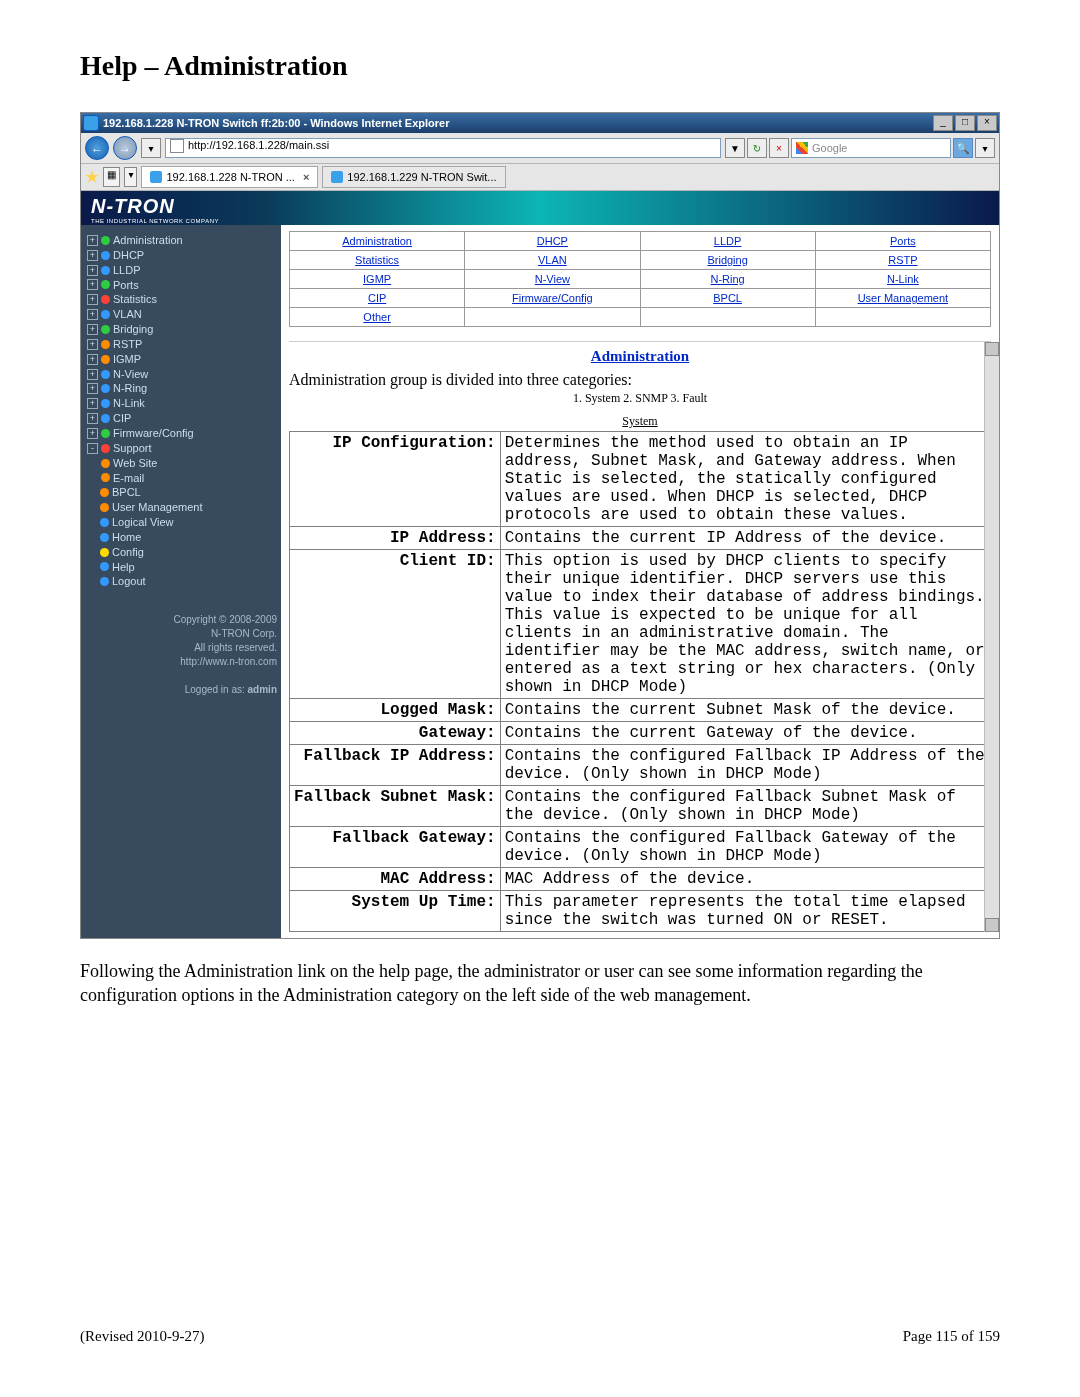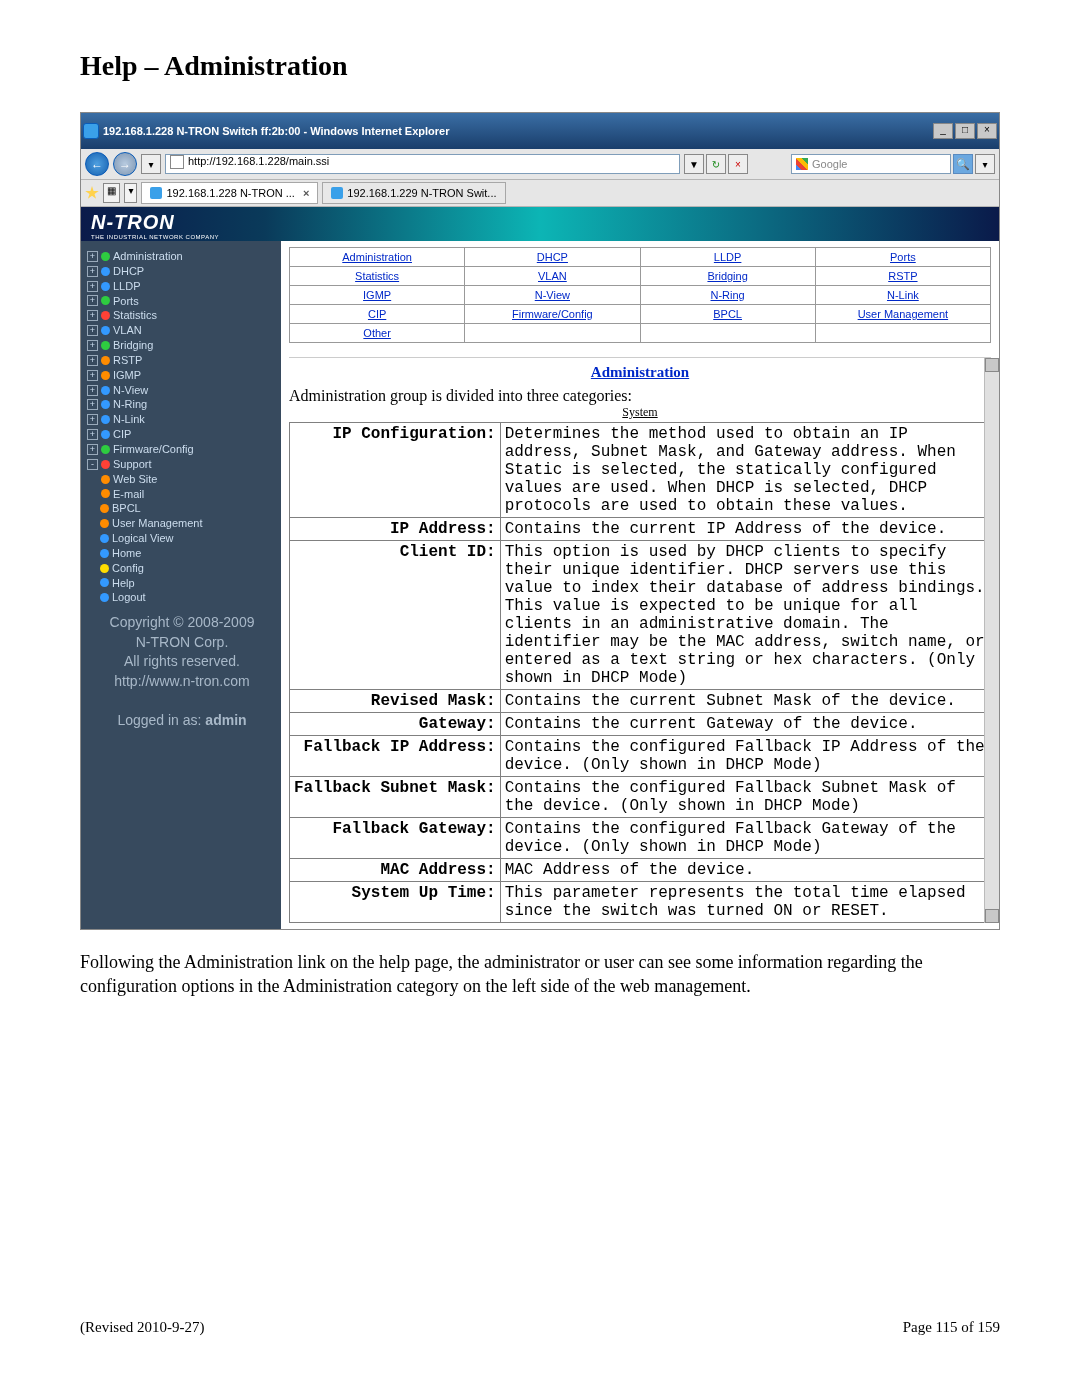--- a/index.html
+++ b/index.html
@@ -26,21 +26,21 @@
   box-sizing: border-box;
   font-family: Tahoma, Verdana, sans-serif;
   font-size: 11px;
   color: #000;
   background: #fff;
 }
 
 .titlebar {
   background: linear-gradient(#3a6ea5,#1a3e6b);
   color: #fff;
-  height: 36px;
+  height: 20px;
   display: flex;
   align-items: center;
   padding: 0 2px;
   font-size: 11px;
 }
 .titlebar .ie-icon {
   width: 14px; height: 14px;
   background: #3aa0e9;
   border-radius: 3px;
   margin-right: 4px;
@@ -90,21 +90,21 @@
 .sq {
   width: 18px; height: 18px;
   border: 1px solid #888;
   background: #eee;
   display:flex;align-items:center;justify-content:center;
   font-size:10px;
 }
 .searchbox {
   width: 150px; height: 18px;
   background: #fff; border:1px solid #7f9db9;
-  display:flex;align-items:center;padding:0 4px;font-size:11px;margin-left:41px;
+  display:flex;align-items:center;padding:0 4px;font-size:11px;
 }
 .g-icon{width:12px;height:12px;background:linear-gradient(45deg,#4285f4 25%,#ea4335 25% 50%,#fbbc05 50% 75%,#34a853 75%);margin-right:4px;}
 .magnify{width:18px;height:18px;background:#6ba8e0;border:1px solid #5a8abf;display:flex;align-items:center;justify-content:center;color:#fff;font-size:11px;}
 
 .tabrow {
   background: #e6e6e6;
   border-bottom: 1px solid #b5b5b5;
   display:flex;align-items:center;padding:2px 4px;gap:4px;height:22px;
 }
 .fav{width:14px;height:14px;background:#ffd24d;clip-path:polygon(50% 0,61% 35%,98% 35%,68% 57%,79% 91%,50% 70%,21% 91%,32% 57%,2% 35%,39% 35%);}
@@ -132,21 +132,21 @@
   font-size:11px;
   padding:8px 4px 8px 6px;
   line-height:1.35;
 }
 .tree-item{display:flex;align-items:center;gap:3px;white-space:nowrap;}
 .tree-item.ind1{padding-left:14px;}
 .exp{width:9px;height:9px;border:1px solid #9ab;color:#cde;font-size:9px;line-height:8px;text-align:center;display:inline-block;}
 .bullet{width:9px;height:9px;border-radius:50%;display:inline-block;}
 .c-green{background:#2ecc40;} .c-yellow{background:#ffdc00;} .c-red{background:#ff4136;} .c-blue{background:#3399ff;} .c-orange{background:#ff8c00;}
 .sidebar a{color:#cde;text-decoration:none;}
-.sidebar .footer{color:#a8b8c8;font-size:14px;text-align:center;margin-top:8px;line-height:1.4;}
+.sidebar .footer{color:#a8b8c8;font-size:10px;text-align:right;margin-top:24px;line-height:1.4;}
 .sidebar .footer .link{color:#a8b8c8;}
 .content{
   flex:1;background:#fff;padding:6px 8px;font-size:11px;position:relative;
 }
 .help-link-table{width:100%;border-collapse:collapse;margin-bottom:14px;}
 .help-link-table td{border:1px solid #999;text-align:center;padding:3px 2px;width:25%;}
 .help-link-table a{color:#0028c8;text-decoration:underline;font-size:11px;}
 .section-scroll{border-top:1px solid #ccc;padding-top:4px;position:relative;}
 .section-scroll .vscroll{position:absolute;right:-8px;top:0;width:14px;height:100%;background:#e0e0e0;border-left:1px solid #bbb;}
 .section-scroll .vscroll::before,.section-scroll .vscroll::after{content:"";position:absolute;left:0;width:14px;height:14px;background:#c8c8c8;border:1px solid #888;box-sizing:border-box;}
@@ -380,37 +380,38 @@
             <td></td>
             <td></td>
           </tr>
         </tbody>
           </table>
 
         <div class="section-scroll">
           <div class="vscroll"></div>
           <div class="admin-hdr">Administration</div>
           <div class="intro">Administration group is divided into three categories:</div>
+          <div class="cats">1. System   2. SNMP   3. Fault</div>
           <div class="sys-head">System</div>
           <table class="desc-table">
             <tbody>
                 <tr>
                   <td class="k">IP Configuration:</td>
                   <td>Determines the method used to obtain an IP address, Subnet Mask, and Gateway address. When Static is selected, the statically configured values are used. When DHCP is selected, DHCP protocols are used to obtain these values.</td>
                 </tr>
             <tr>
                   <td class="k">IP Address:</td>
                   <td>Contains the current IP Address of the device.</td>
                 </tr>
             <tr>
                   <td class="k">Client ID:</td>
                   <td>This option is used by DHCP clients to specify their unique identifier. DHCP servers use this value to index their database of address bindings. This value is expected to be unique for all clients in an administrative domain. The identifier may be the MAC address, switch name, or entered as a text string or hex characters. (Only shown in DHCP Mode)</td>
                 </tr>
             <tr>
-                  <td class="k">Revised Mask:</td>
+                  <td class="k">Logged Mask:</td>
                   <td>Contains the current Subnet Mask of the device.</td>
                 </tr>
             <tr>
                   <td class="k">Gateway:</td>
                   <td>Contains the current Gateway of the device.</td>
                 </tr>
             <tr>
                   <td class="k">Fallback IP Address:</td>
                   <td>Contains the configured Fallback IP Address of the device. (Only shown in DHCP Mode)</td>
                 </tr>

